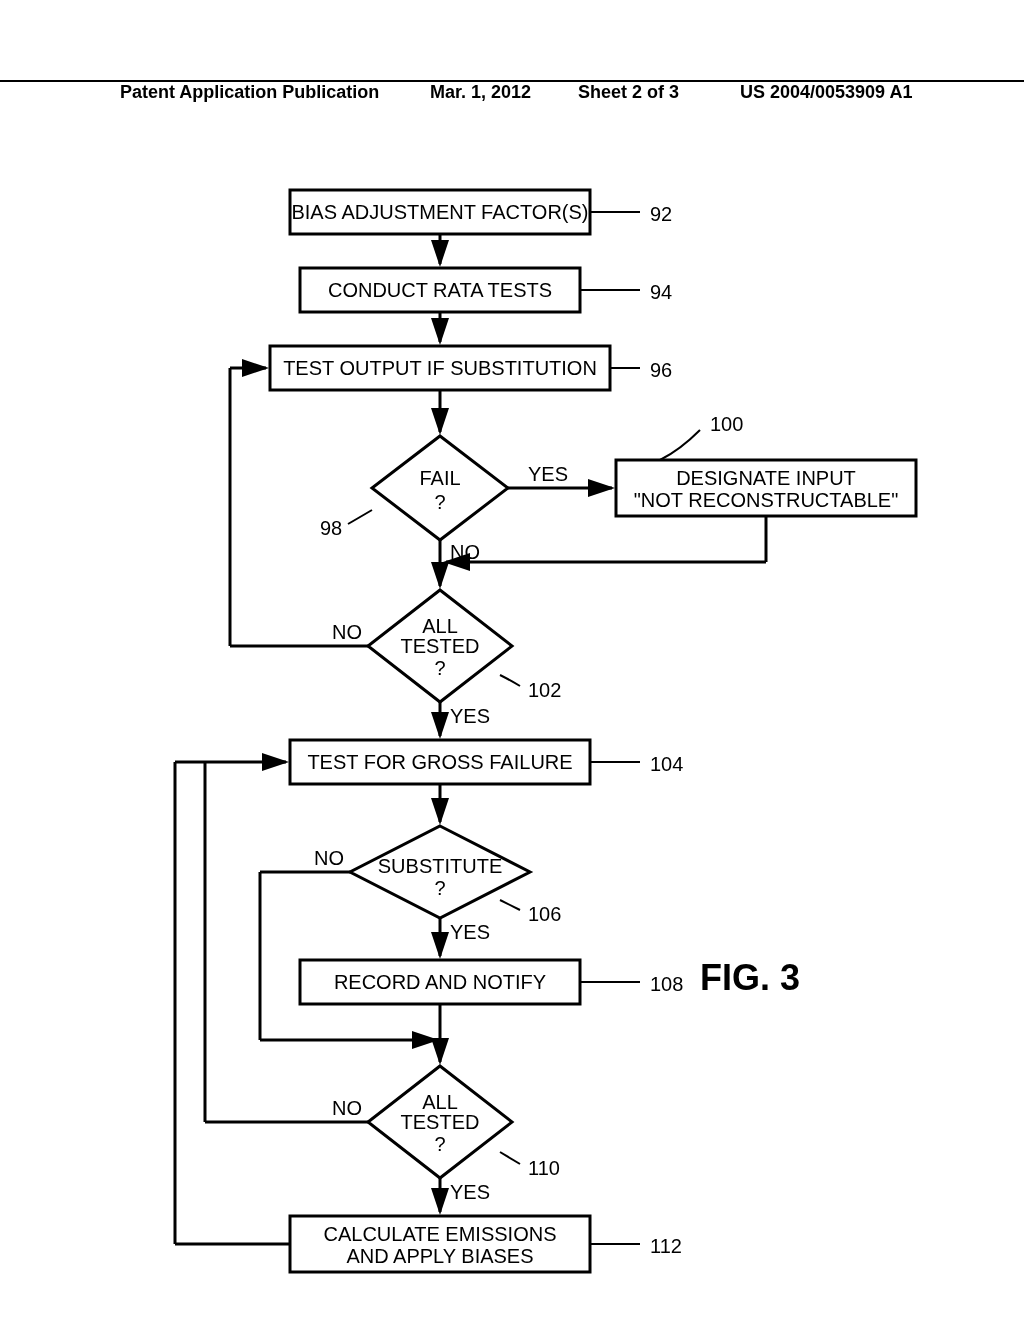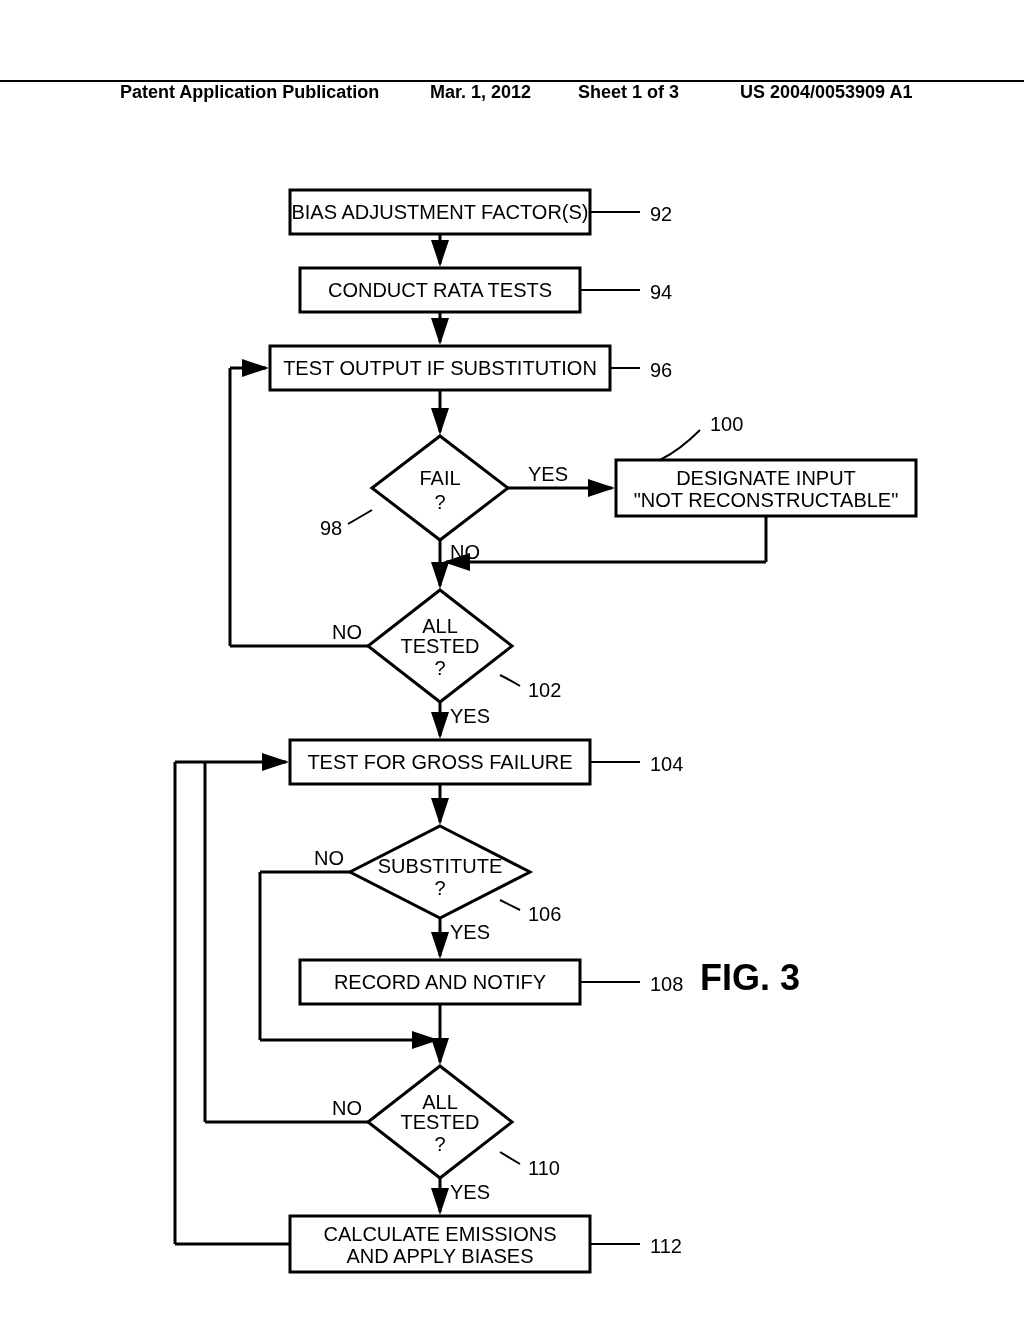--- a/index.html
+++ b/index.html
@@ -59,21 +59,21 @@
     font-size: 36px;
     font-weight: bold;
   }
 </style>
 </head>
 <body>
 
 <div class="header">
   <span class="header-left">Patent Application Publication</span>
   <span class="header-mid">Mar. 1, 2012</span>
-  <span class="header-sheet">Sheet 1 of 3</span>
+  <span class="header-sheet">Sheet 2 of 3</span>
   <span class="header-right">US 2004/0053909 A1</span>
 </div>
 
 <svg width="1024" height="1170">
   <defs>
     <marker id="arrow" markerWidth="10" markerHeight="10" refX="8" refY="3" orient="auto" markerUnits="strokeWidth">
       <path d="M0,0 L0,6 L9,3 z" fill="black"></path>
     </marker>
   </defs>
 

